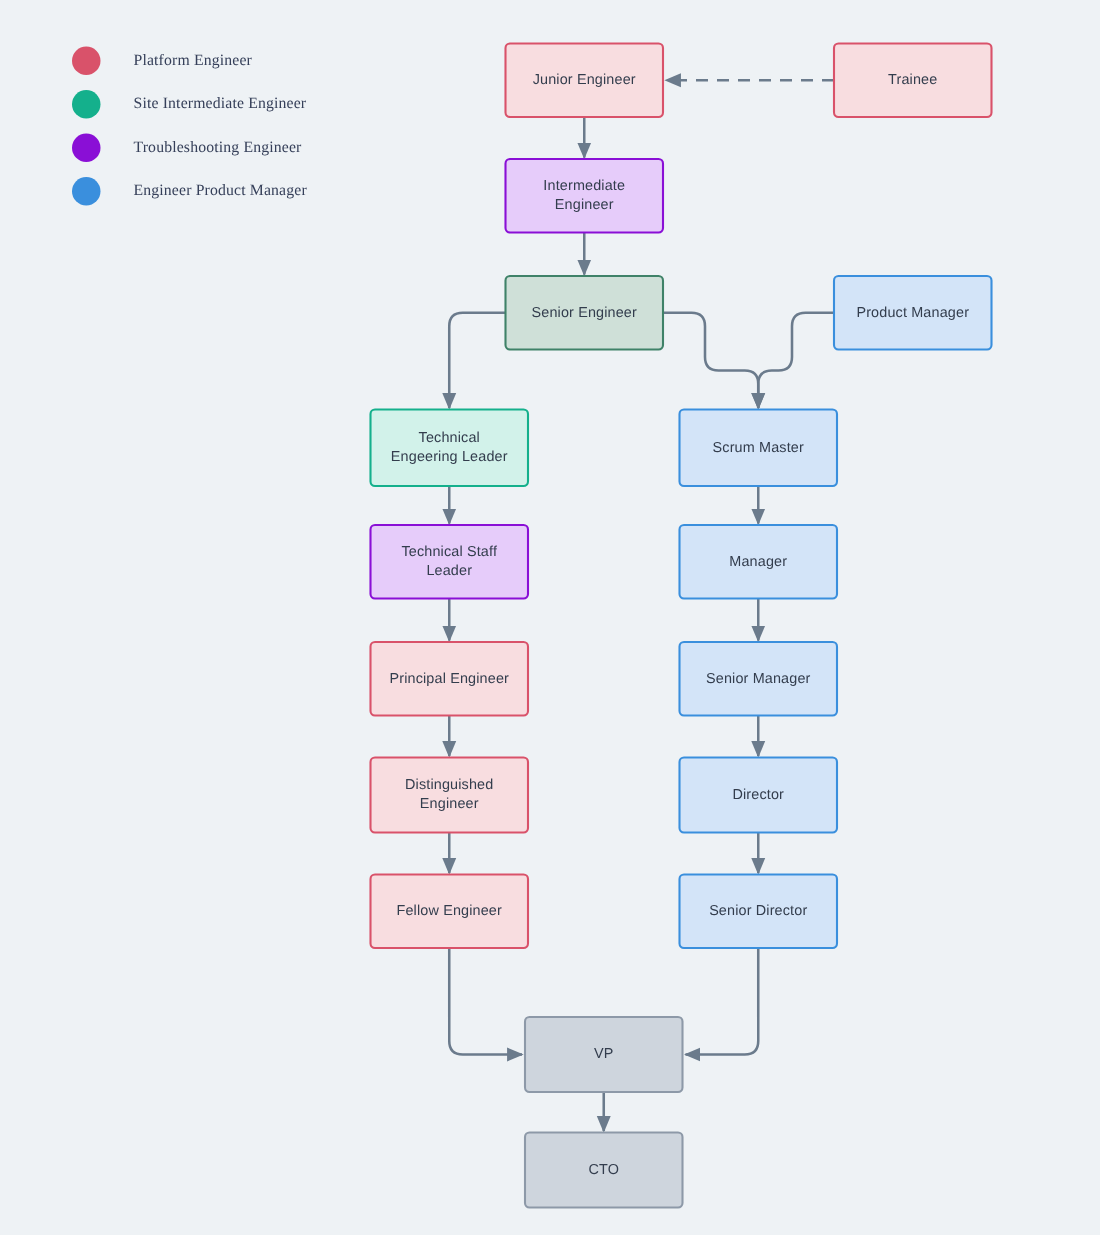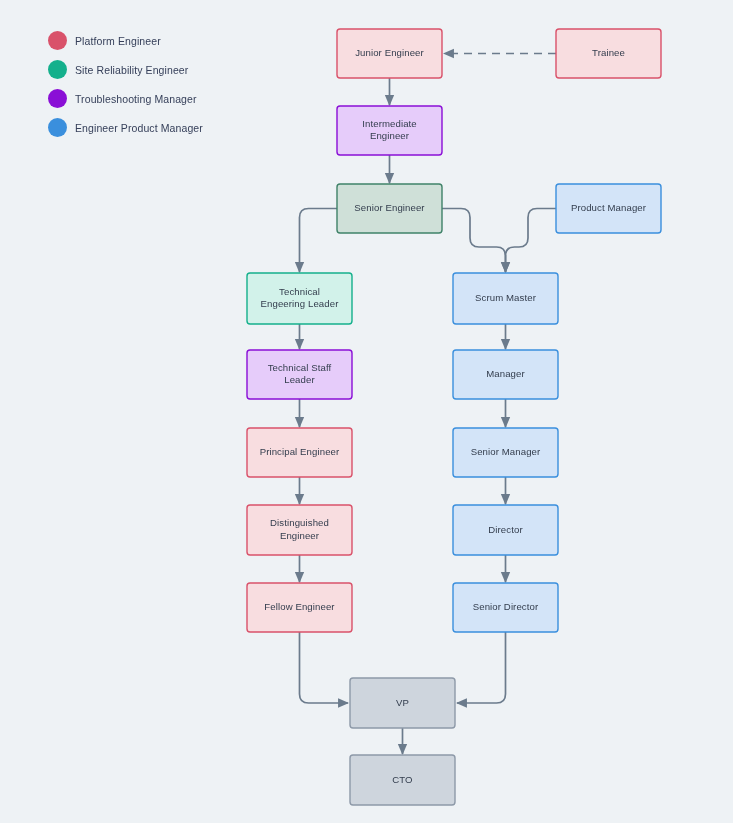--- a/index.html
+++ b/index.html
@@ -31,25 +31,26 @@
     align-items: center;
     height: 29px;
   }
   .legend-dot {
     width: 19px;
     height: 19px;
     border-radius: 50%;
     flex: 0 0 auto;
   }
   .legend-label {
-    margin-left: 8px;
+    margin-left: 22px;
     font-size: 10.5px;
     color: #36405a;
     letter-spacing: .1px;
     white-space: nowrap;
+    font-family: Liberation Serif, serif;
   }
 
   
   #graph {
     position: absolute;
     left: 0;
     top: 0;
   }
   .edge-path {
     fill: none;
@@ -80,25 +81,25 @@
 
 <div id="root">
 
   <div id="legend">
       <div class="legend-row">
         <span class="legend-dot" style="background: rgb(217, 82, 106);"></span>
         <span class="legend-label">Platform Engineer</span>
       </div>
       <div class="legend-row">
         <span class="legend-dot" style="background: rgb(20, 176, 140);"></span>
-        <span class="legend-label">Site Reliability Engineer</span>
+        <span class="legend-label">Site Intermediate Engineer</span>
       </div>
       <div class="legend-row">
         <span class="legend-dot" style="background: rgb(138, 15, 214);"></span>
-        <span class="legend-label">Troubleshooting Manager</span>
+        <span class="legend-label">Troubleshooting Engineer</span>
       </div>
       <div class="legend-row">
         <span class="legend-dot" style="background: rgb(58, 143, 221);"></span>
         <span class="legend-label">Engineer Product Manager</span>
       </div>
     </div>
 
   <svg id="graph" width="733" height="823">
     <defs>
       <marker id="arrow" viewBox="0 0 10 10" refX="9" refY="5" markerWidth="6.5" markerHeight="6.5" orient="auto-start-reverse">

